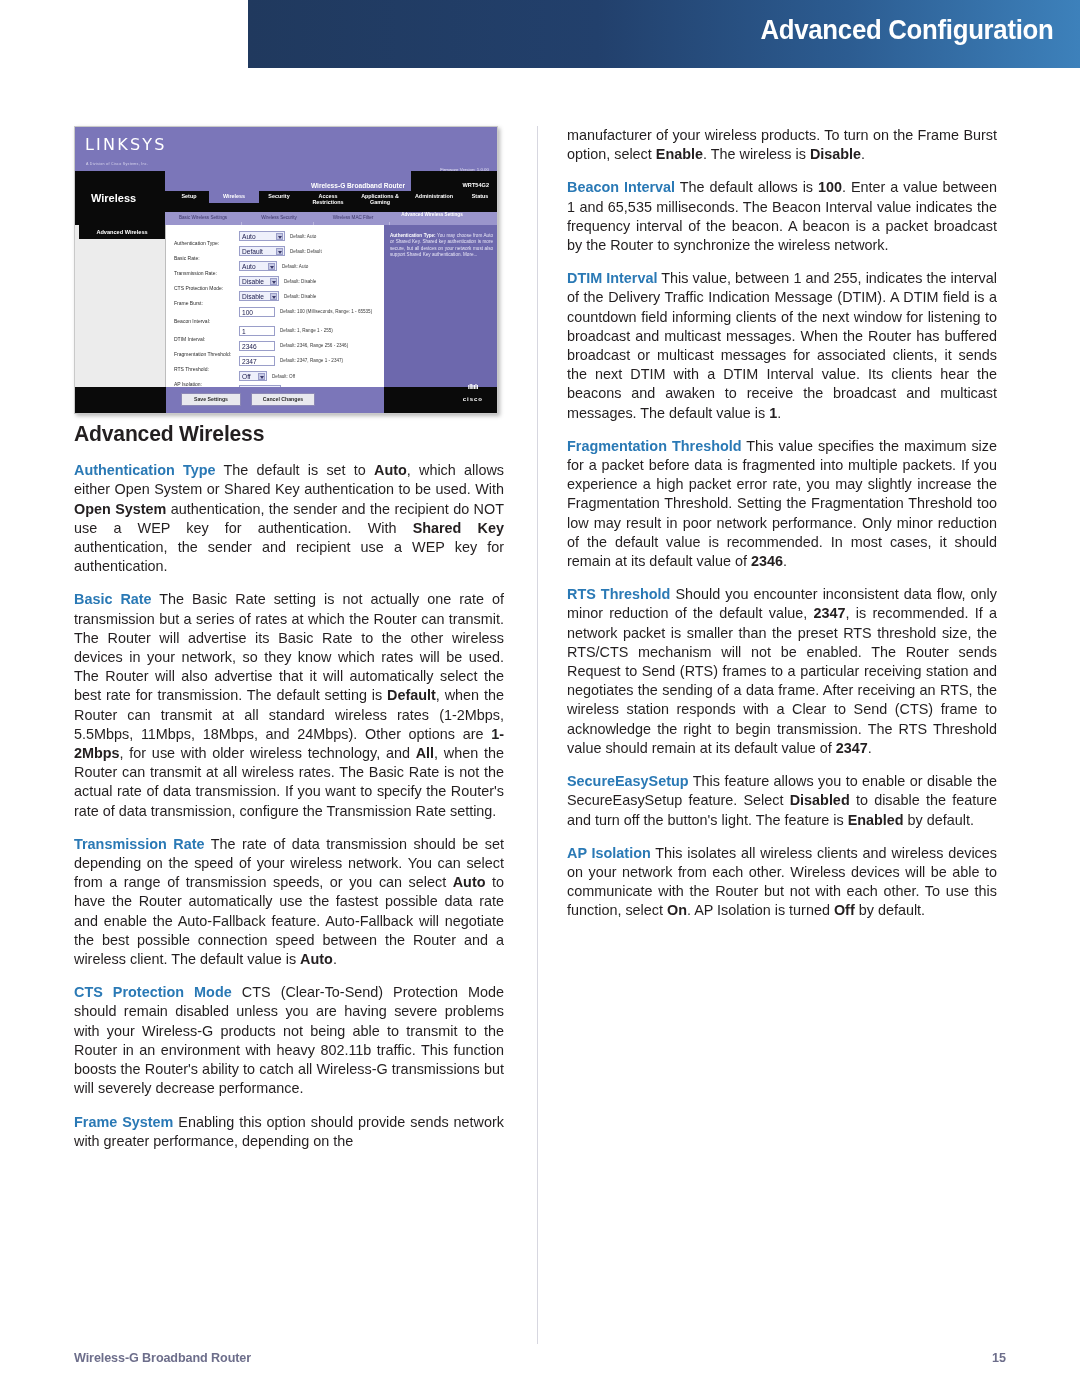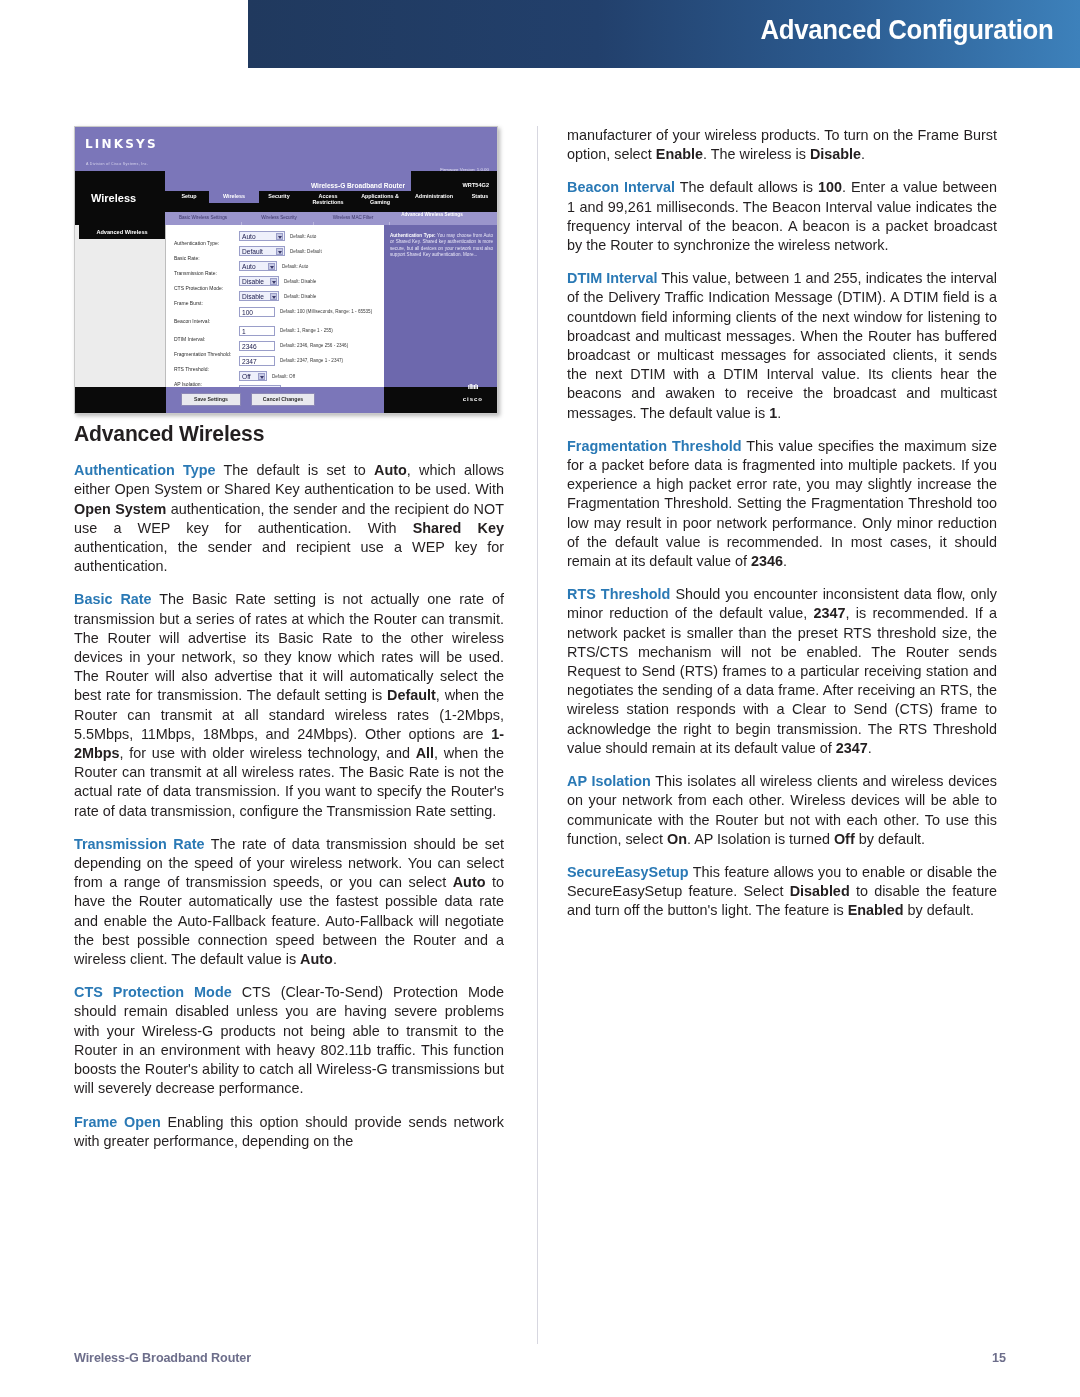--- a/index.html
+++ b/index.html
@@ -122,22 +122,22 @@
 
   
   .ru-top {
     position: absolute; left: 0; top: 0;
     width: 100%; height: 44px;
     background: #7b76b9;
   }
   .ru-logo {
     position: absolute; left: 10px; top: 8px;
     color: #ffffff;
-    font-size: 12px;
-    font-weight: bold;
+    font-size: 16px;
+    font-weight: normal;
     letter-spacing: 2.2px;
     font-family: "DejaVu Sans", sans-serif;
   }
   .ru-logo-sub {
     position: absolute; left: 11px; top: 28px;
     color: #d9d7ee;
     font-size: 3.6px;
     letter-spacing: 0.3px;
   }
   .ru-fw {
@@ -446,32 +446,32 @@
     </div>
   </div>
 
   <h2 class="section-title">Advanced Wireless</h2>
 
   <div id="left-body">
       <p><span class="lead">Authentication Type</span><span>  The default is set to </span><b>Auto</b><span>, which allows either Open System or Shared Key authentication to be used. With </span><b>Open System</b><span> authentication, the sender and the recipient do NOT use a WEP key for authentication. With </span><b>Shared Key</b><span> authentication, the sender and recipient use a WEP key for authentication.</span></p>
       <p><span class="lead">Basic Rate</span><span>  The Basic Rate setting is not actually one rate of transmission but a series of rates at which the Router can transmit. The Router will advertise its Basic Rate to the other wireless devices in your network, so they know which rates will be used. The Router will also advertise that it will automatically select the best rate for transmission. The default setting is </span><b>Default</b><span>, when the Router can transmit at all standard wireless rates (1-2Mbps, 5.5Mbps, 11Mbps, 18Mbps, and 24Mbps). Other options are </span><b>1-2Mbps</b><span>, for use with older wireless technology, and </span><b>All</b><span>, when the Router can transmit at all wireless rates. The Basic Rate is not the actual rate of data transmission. If you want to specify the Router's rate of data transmission, configure the Transmission Rate setting.</span></p>
       <p><span class="lead">Transmission Rate</span><span>  The rate of data transmission should be set depending on the speed of your wireless network. You can select from a range of transmission speeds, or you can select </span><b>Auto</b><span> to have the Router automatically use the fastest possible data rate and enable the Auto-Fallback feature. Auto-Fallback will negotiate the best possible connection speed between the Router and a wireless client. The default value is </span><b>Auto</b><span>.</span></p>
       <p><span class="lead">CTS Protection Mode</span><span> CTS (Clear-To-Send) Protection Mode should remain disabled unless you are having severe problems with your Wireless-G products not being able to transmit to the Router in an environment with heavy 802.11b traffic. This function boosts the Router's ability to catch all Wireless-G transmissions but will severely decrease performance.</span></p>
-      <p><span class="lead">Frame Open</span><span> Enabling this option should provide sends network with greater performance, depending on the</span></p>
+      <p><span class="lead">Frame System</span><span> Enabling this option should provide sends network with greater performance, depending on the</span></p>
     </div>
 </div>
 
 <div class="col col-right">
   <div id="right-body">
       <p><span>manufacturer of your wireless products. To turn on the Frame Burst option, select </span><b>Enable</b><span>. The wireless is </span><b>Disable</b><span>.</span></p>
-      <p><span class="lead">Beacon Interval</span><span>  The default allows is </span><b>100</b><span>. Enter a value between 1 and 99,261 milliseconds. The Beacon Interval value indicates the frequency interval of the beacon. A beacon is a packet broadcast by the Router to synchronize the wireless network.</span></p>
+      <p><span class="lead">Beacon Interval</span><span>  The default allows is </span><b>100</b><span>. Enter a value between 1 and 65,535 milliseconds. The Beacon Interval value indicates the frequency interval of the beacon. A beacon is a packet broadcast by the Router to synchronize the wireless network.</span></p>
       <p><span class="lead">DTIM Interval</span><span>  This value, between 1 and 255, indicates the interval of the Delivery Traffic Indication Message (DTIM). A DTIM field is a countdown field informing clients of the next window for listening to broadcast and multicast messages. When the Router has buffered broadcast or multicast messages for associated clients, it sends the next DTIM with a DTIM Interval value. Its clients hear the beacons and awaken to receive the broadcast and multicast messages. The default value is </span><b>1</b><span>.</span></p>
       <p><span class="lead">Fragmentation Threshold</span><span> This value specifies the maximum size for a packet before data is fragmented into multiple packets. If you experience a high packet error rate, you may slightly increase the Fragmentation Threshold. Setting the Fragmentation Threshold too low may result in poor network performance. Only minor reduction of the default value is recommended. In most cases, it should remain at its default value of </span><b>2346</b><span>.</span></p>
       <p><span class="lead">RTS Threshold</span><span>  Should you encounter inconsistent data flow, only minor reduction of the default value, </span><b>2347</b><span>, is recommended. If a network packet is smaller than the preset RTS threshold size, the RTS/CTS mechanism will not be enabled. The Router sends Request to Send (RTS) frames to a particular receiving station and negotiates the sending of a data frame. After receiving an RTS, the wireless station responds with a Clear to Send (CTS) frame to acknowledge the right to begin transmission. The RTS Threshold value should remain at its default value of </span><b>2347</b><span>.</span></p>
+      <p><span class="lead">SecureEasySetup</span><span>  This feature allows you to enable or disable the SecureEasySetup feature. Select </span><b>Disabled</b><span> to disable the feature and turn off the button's light. The feature is </span><b>Enabled</b><span> by default.</span></p>
       <p><span class="lead">AP Isolation</span><span>  This isolates all wireless clients and wireless devices on your network from each other. Wireless devices will be able to communicate with the Router but not with each other. To use this function, select </span><b>On</b><span>. AP Isolation is turned </span><b>Off</b><span> by default.</span></p>
-      <p><span class="lead">SecureEasySetup</span><span>  This feature allows you to enable or disable the SecureEasySetup feature. Select </span><b>Disabled</b><span> to disable the feature and turn off the button's light. The feature is </span><b>Enabled</b><span> by default.</span></p>
     </div>
 </div>
 
 <div class="page-footer">
   <div class="footer-left">Wireless-G Broadband Router</div>
   <div class="footer-right">15</div>
 </div>
 
 </body></html>

